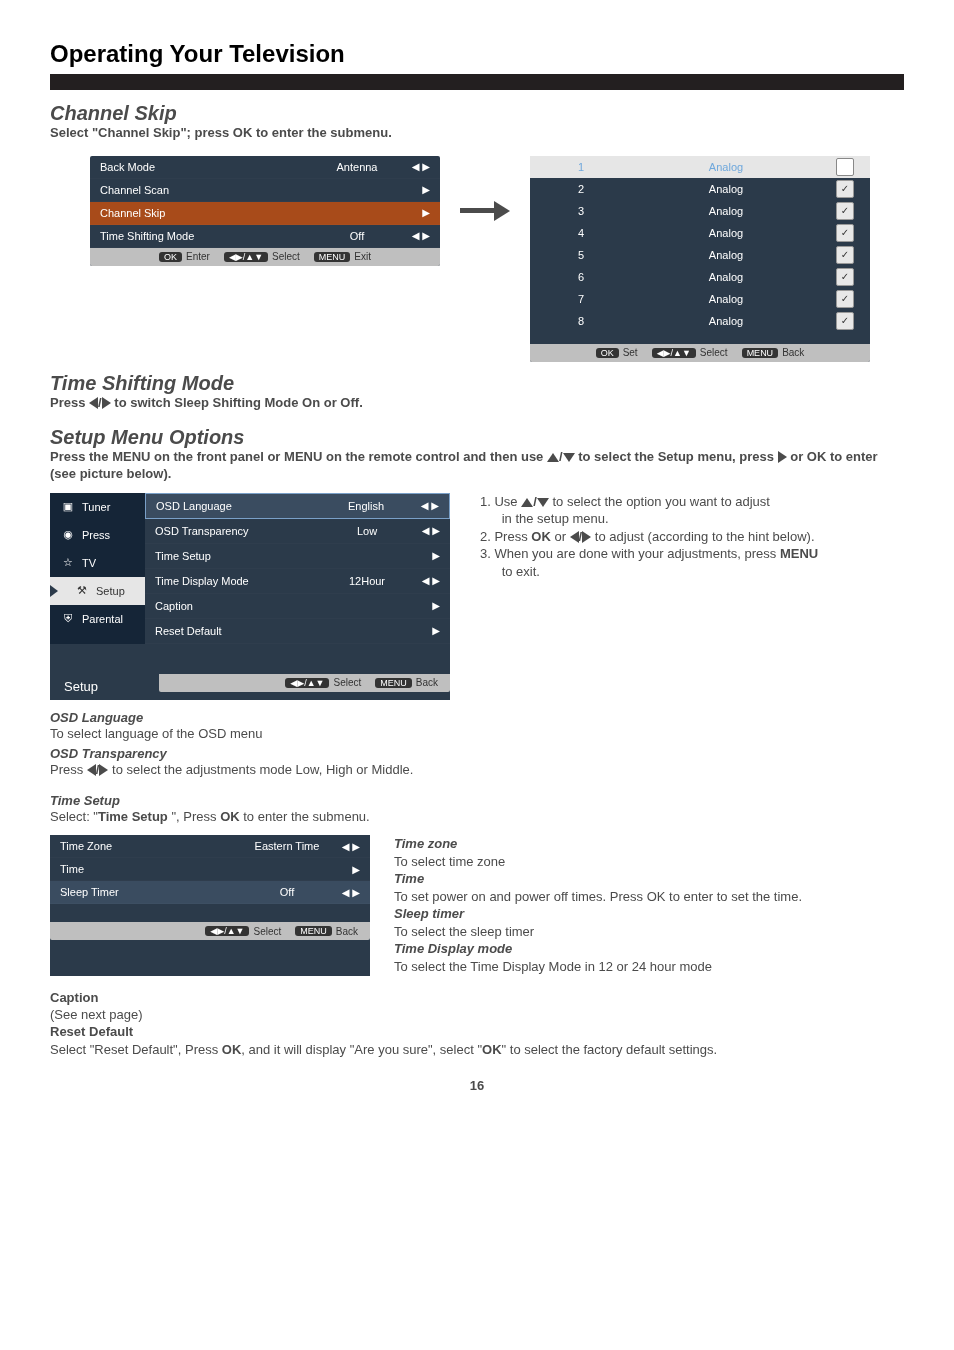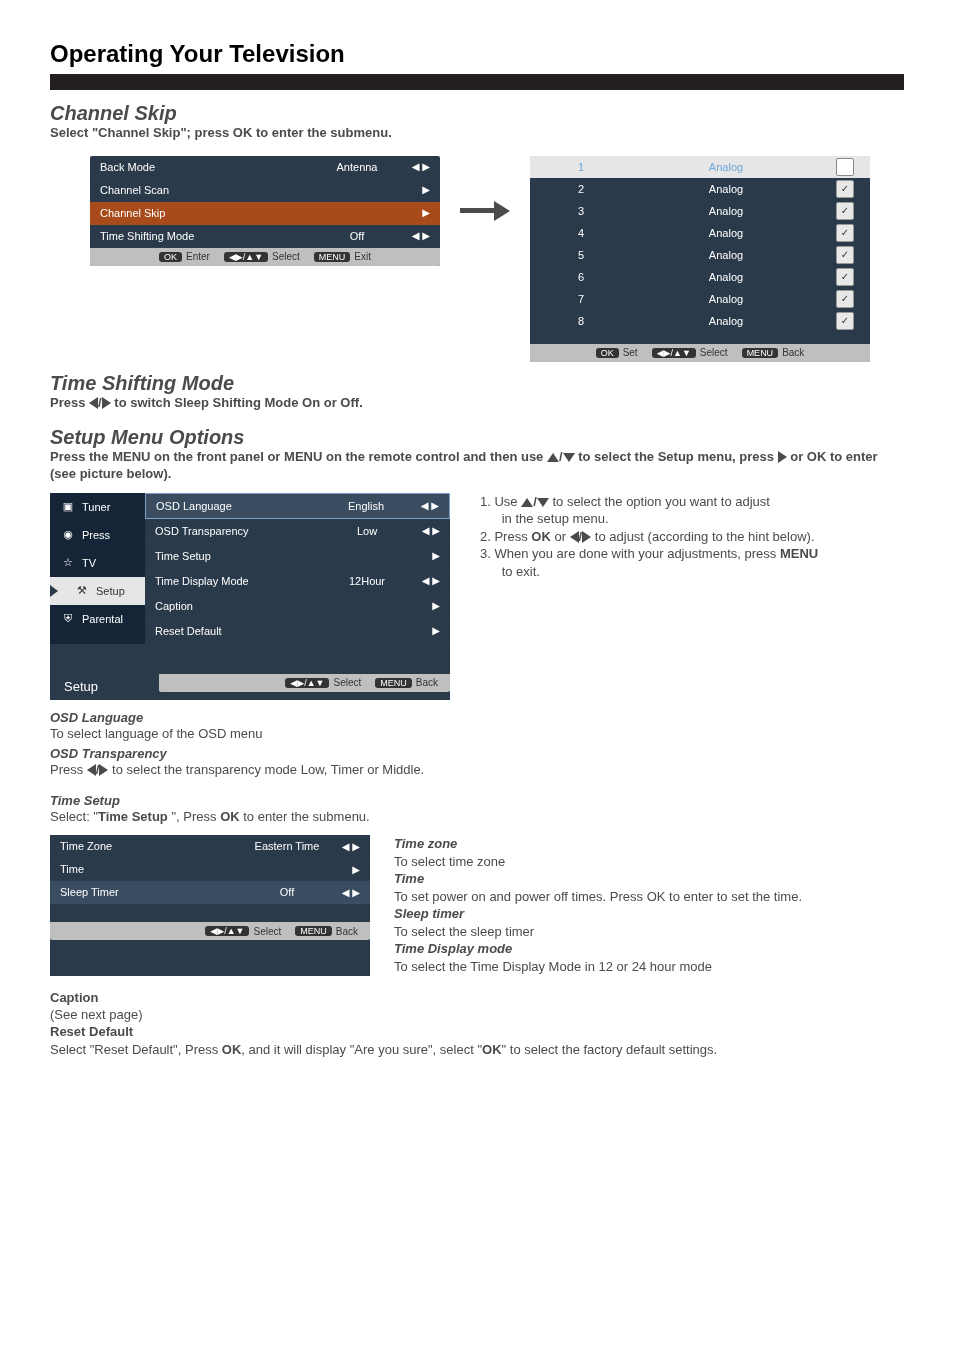--- a/index.html
+++ b/index.html
@@ -403,21 +403,21 @@
       <div><span>3.   When you are done with your adjustments, press </span><span class="bold">MENU</span></div>
       <div style="white-space:pre;">      to exit.</div>
     </div>
   </div>
 
   <div class="subhead-small mt10">OSD Language</div>
   <div class="body-text-normal">To select language of the OSD menu</div>
 
   <div class="subhead-small mt4">OSD Transparency</div>
   <div class="body-text-normal">
-    <span>Press </span><span class="triangle-left"></span><span class="bold">/</span><span class="triangle-right"></span><span> to select the transparency mode Low, Timer or Middle.</span>
+    <span>Press </span><span class="triangle-left"></span><span class="bold">/</span><span class="triangle-right"></span><span> to select the adjustments mode Low, High or Middle.</span>
   </div>
 
   <div class="subhead-small mt14">Time Setup</div>
   <div class="body-text-normal">
     <span>Select: "</span><span class="bold">Time Setup</span><span> ", Press </span><span class="bold">OK</span><span> to enter the submenu.</span>
   </div>
 
   <div class="row-flex mt10" style="gap:24px;">
     <div class="time-panel">
       <div id="time-rows">
@@ -462,13 +462,14 @@
   </div>
 
   <div class="body-text mt14" style="font-weight:bold;">Caption</div>
   <div class="body-text-normal">(See next page)</div>
 
   <div class="body-text" style="font-weight:bold;">Reset Default</div>
   <div class="body-text-normal">
     <span>Select "Reset Default", Press </span><span class="bold">OK</span><span>, and it will display "Are you sure", select "</span><span class="bold">OK</span><span>" to select the factory default settings.</span>
   </div>
 
+  <div class="page-num">16</div>
 </div>
 
 </body></html>

